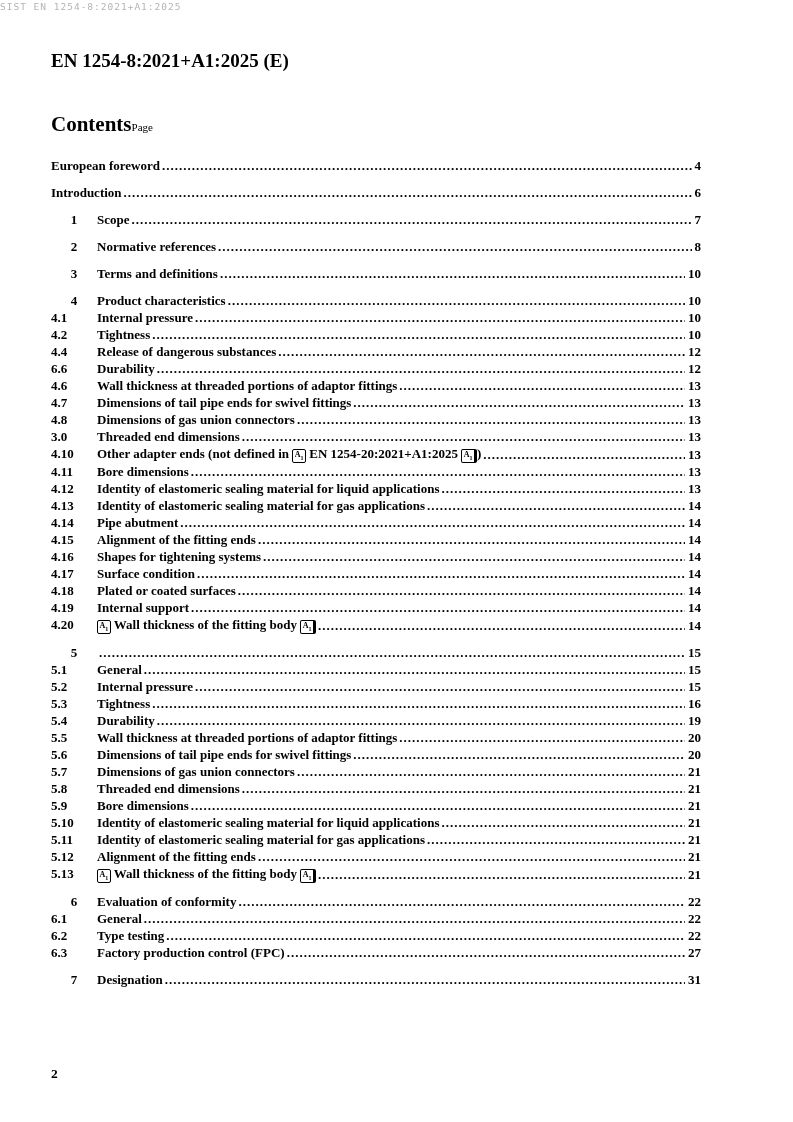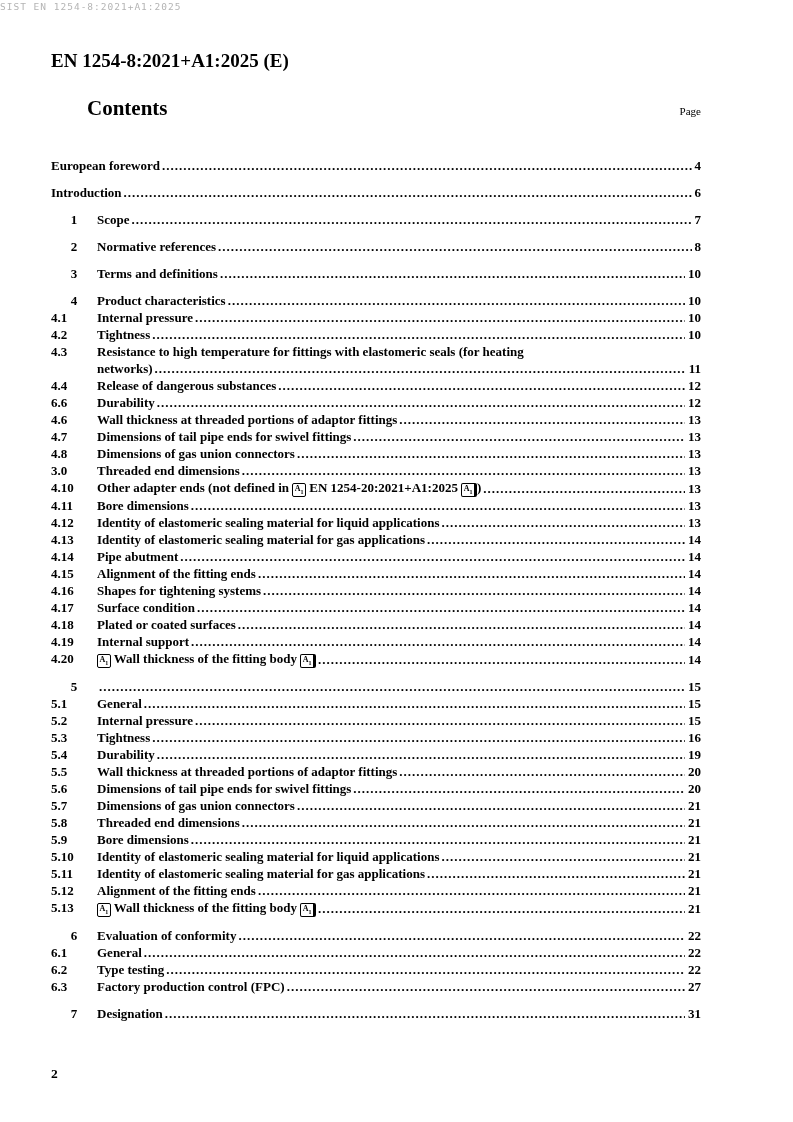--- a/index.html
+++ b/index.html
@@ -16,22 +16,22 @@
     text-align: left;
     font-family: "DejaVu Sans Mono", monospace;
     font-size: 9.5px; letter-spacing: 1px;
     color: #b4b4b4;
   }
   .doc-ref {
     position: absolute; top: 50px; left: 51px;
     font-size: 19px; font-weight: bold;
   }
   .contents-header {
-    position: absolute; top: 96px; left: 51px; right: 92px;
-    display: flex; justify-content: space-between; align-items: baseline; margin-left: 36px;
+    position: absolute; top: 112px; left: 51px; right: 92px;
+    display: flex; align-items: baseline;
   }
   .contents-title { font-size: 21px; font-weight: bold; }
   .page-label { font-size: 11px; }
   .toc { position: absolute; top: 157px; left: 51px; right: 92px; }
   .toc-row {
     display: flex;
     font-size: 13px; font-weight: bold; line-height: 17px;
   }
   .toc-row.group { margin-top: 10px; text-align: center; }
   .toc-row.group:first-child { margin-top: 0; }
@@ -145,33 +145,20 @@
         <span class="toc-num">4.2</span>
         <div class="toc-body">
           <div class="toc-line">
             <span class="toc-title">Tightness</span>
             <span class="toc-dots"></span>
             <span class="toc-page">10</span>
           </div>
         </div>
       </div>
       <div class="toc-row">
-        <span class="toc-num">4.3</span>
-        <div class="toc-body">
-          <div class="toc-line">
-            <span class="toc-title">Resistance to high temperature for fittings with elastomeric seals (for heating</span>
-          </div>
-          <div class="toc-line">
-            <span class="toc-title">networks)</span>
-            <span class="toc-dots"></span>
-            <span class="toc-page">11</span>
-          </div>
-        </div>
-      </div>
-      <div class="toc-row">
         <span class="toc-num">4.4</span>
         <div class="toc-body">
           <div class="toc-line">
             <span class="toc-title">Release of dangerous substances</span>
             <span class="toc-dots"></span>
             <span class="toc-page">12</span>
           </div>
         </div>
       </div>
       <div class="toc-row">

